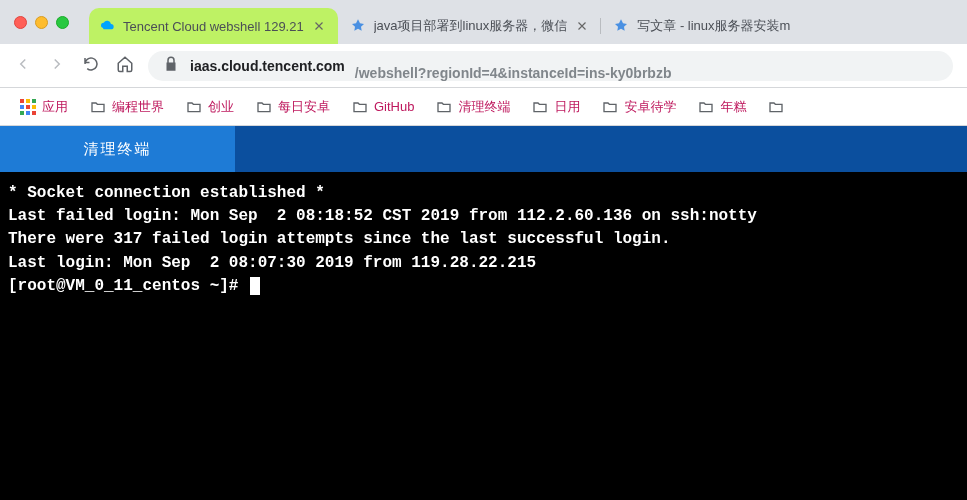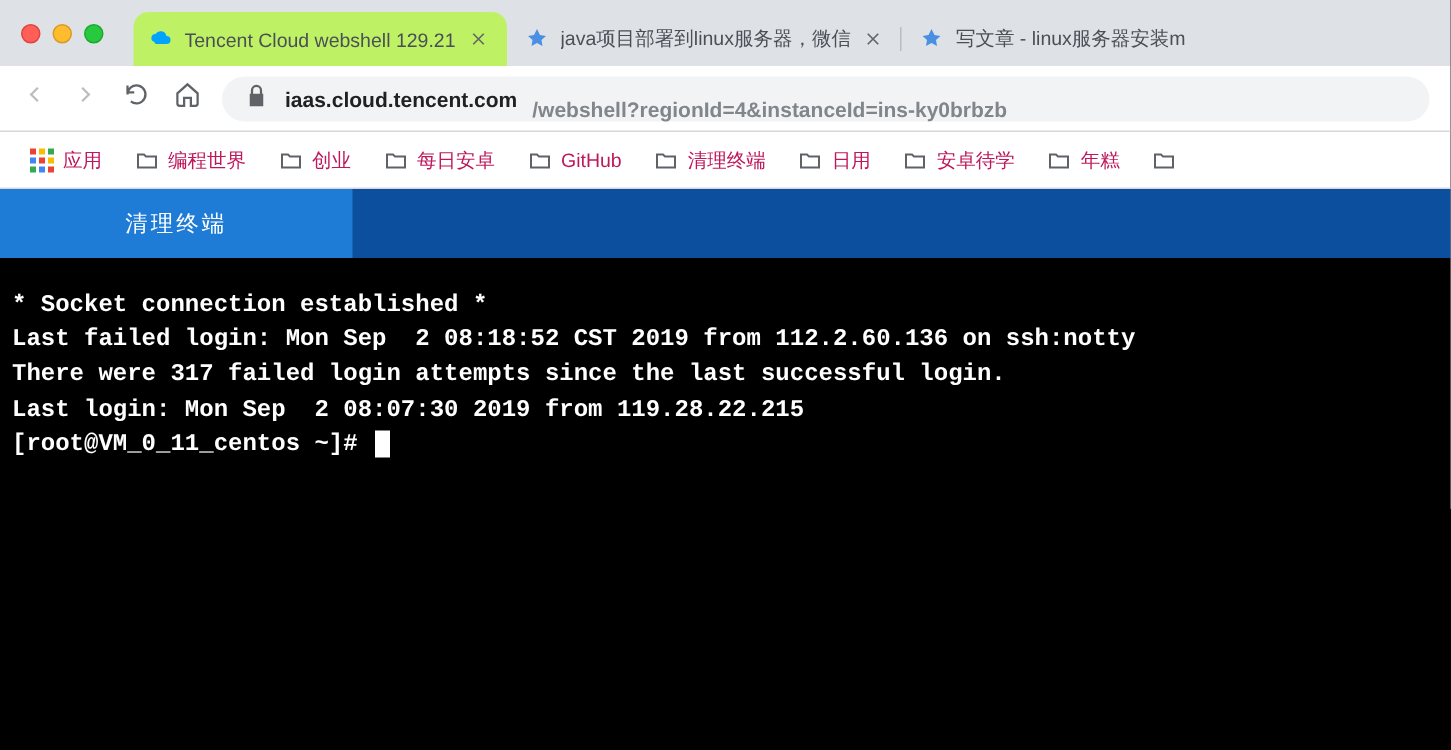--- a/index.html
+++ b/index.html
@@ -78,21 +78,21 @@
   }
   .clear-btn {
     width:235px; background:#1e7bd6;
     display:flex; align-items:center; justify-content:center;
     color:#fff; font-size:15px; letter-spacing:2px;
   }
   .terminal {
     flex:1; background:#000; color:#fff;
     font-family: Menlo, Consolas, "Courier New", monospace;
     font-size:16px; line-height:1.45;
-    padding:20px 8px; white-space:pre;
+    padding:10px 8px; white-space:pre;
     font-weight:600;
     overflow:hidden;
   }
   .cursor {
     display:inline-block; width:10px; height:18px;
     background:#fff; vertical-align:text-bottom; margin-left:2px;
   }
 </style>
 </head>
 <body>

